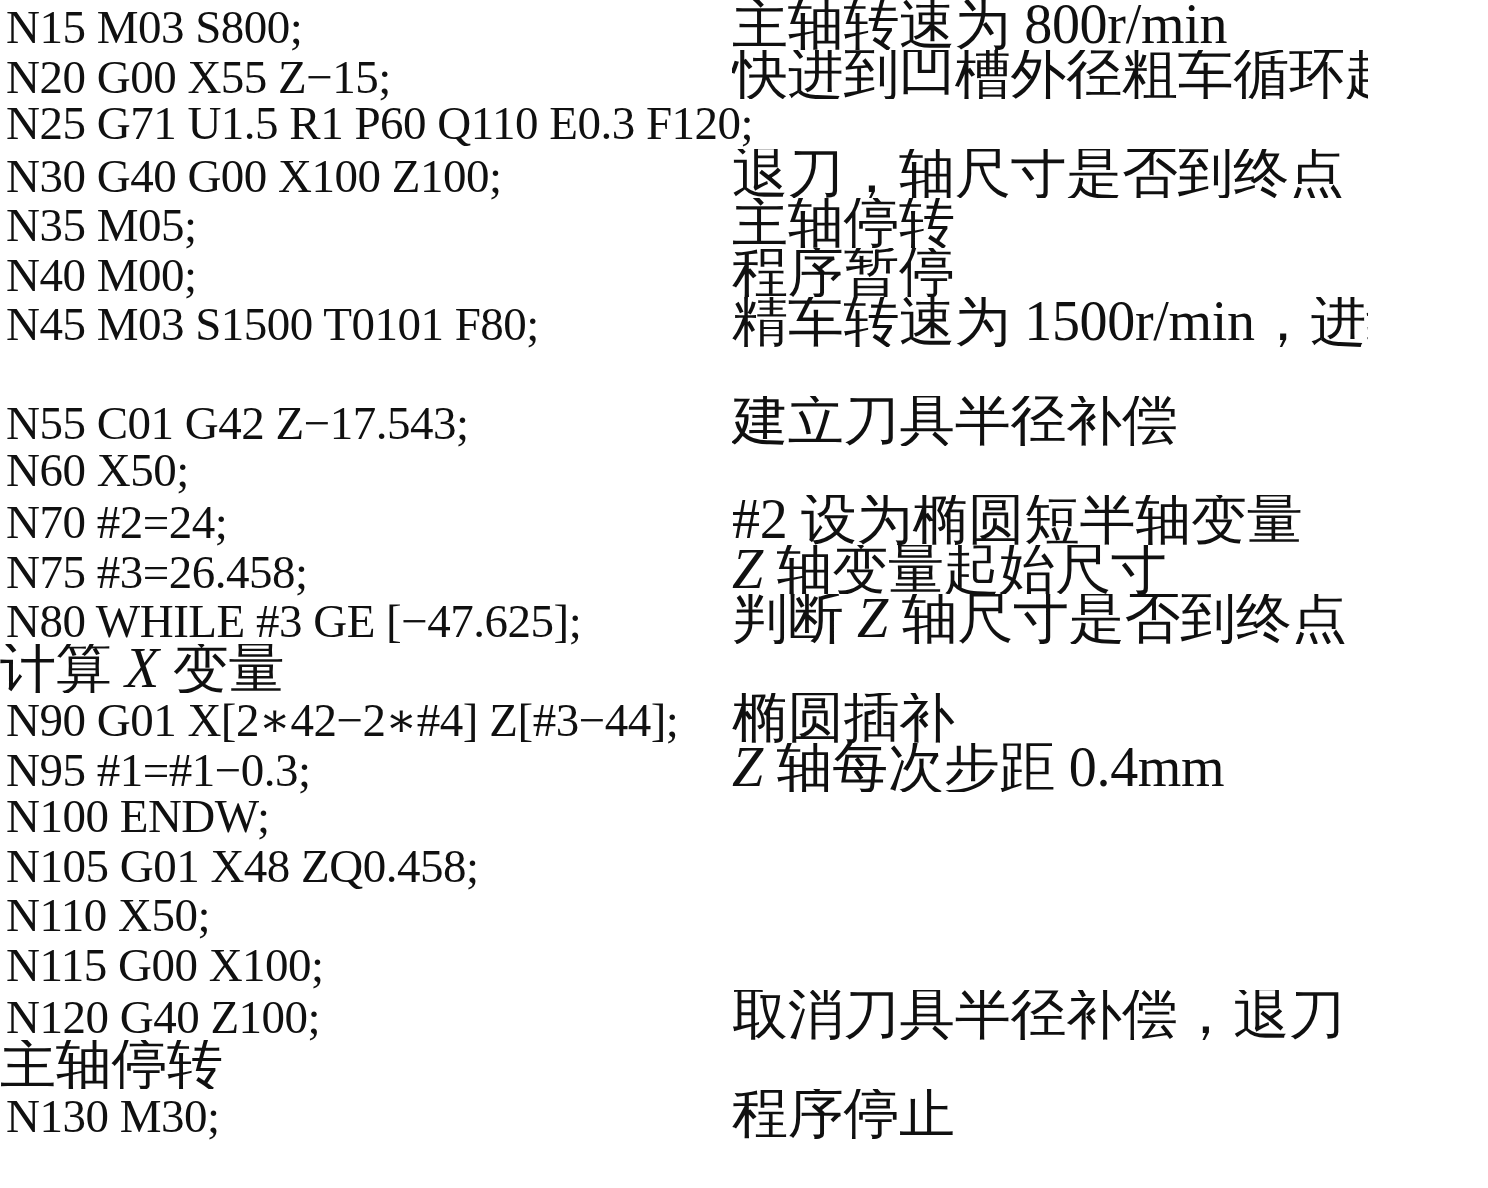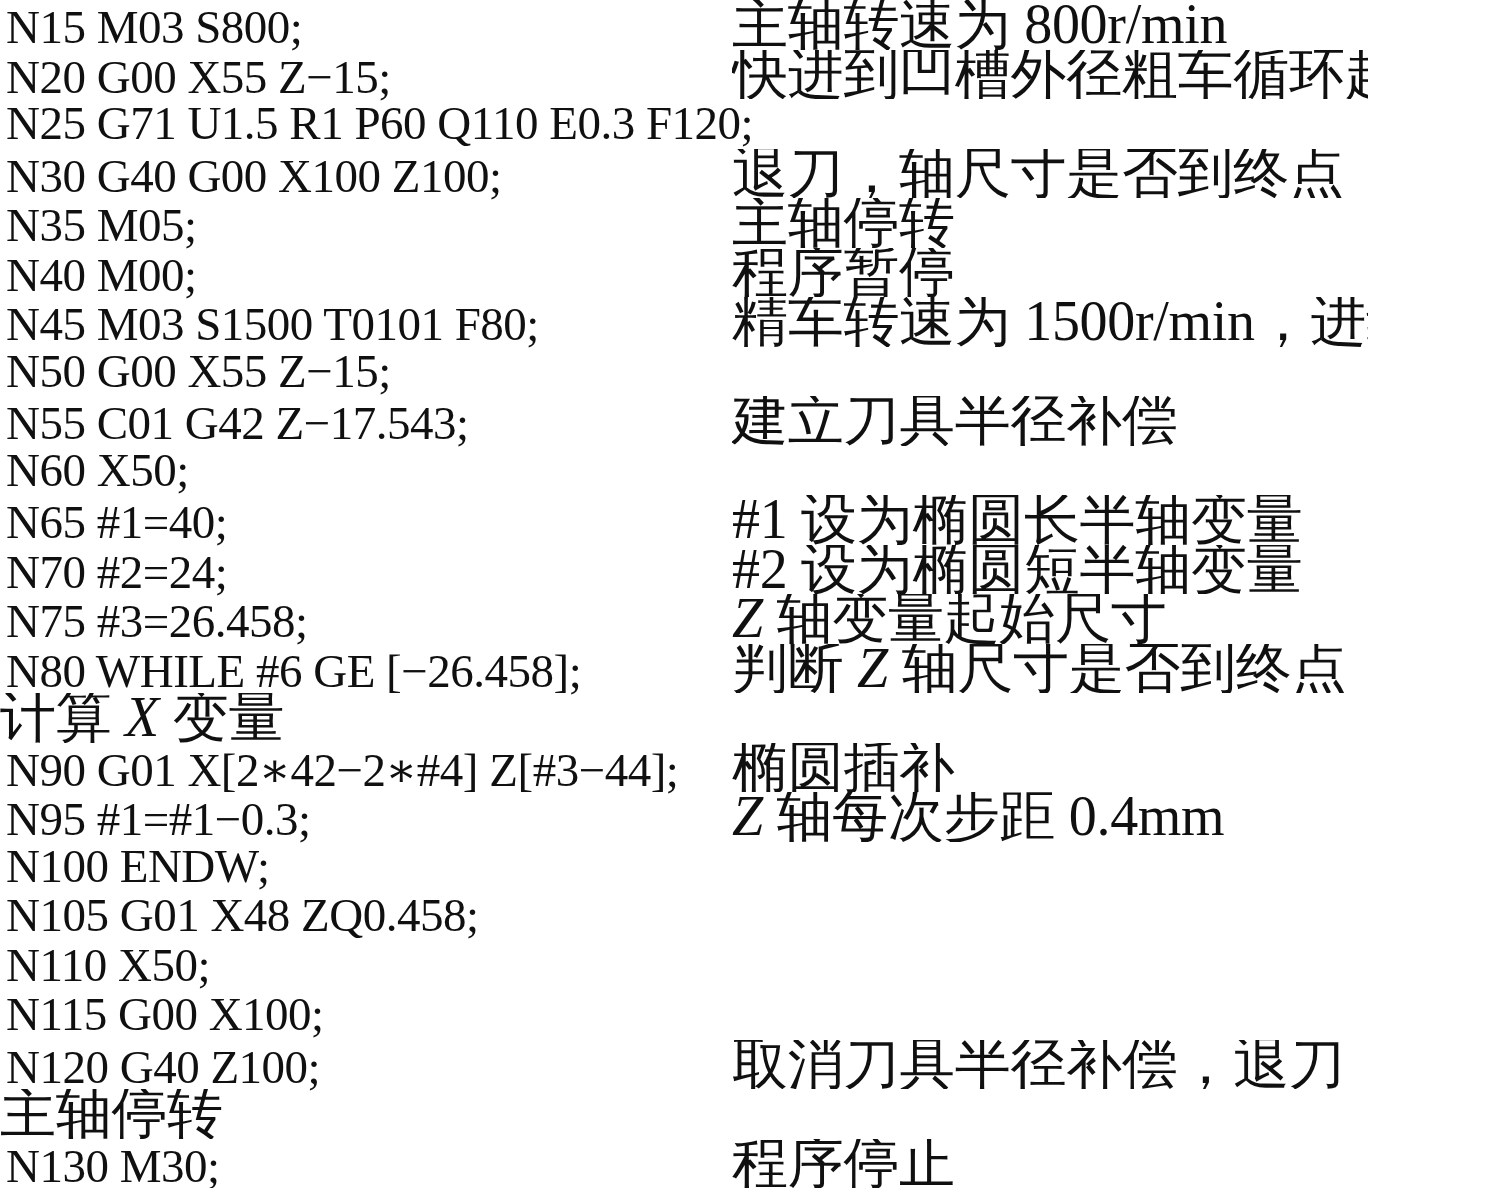--- a/index.html
+++ b/index.html
@@ -84,50 +84,45 @@
     <div class="code">N40 M00;</div>
     <div class="comment">程序暂停</div>
   </div>
 
   <div class="row">
     <div class="code">N45 M03 S1500 T0101 F80;</div>
     <div class="comment">精车转速为 1500r/min，进给速度为 80mm/min</div>
   </div>
 
   <div class="row">
-    <div class="code">N50 G00 X55 Z−15;</div>
   </div>
 
   <div class="row">
     <div class="code">N55 C01 G42 Z−17.543;</div>
     <div class="comment">建立刀具半径补偿</div>
   </div>
 
   <div class="row">
     <div class="code">N60 X50;</div>
     <div class="comment"></div>
   </div>
 
-  <div class="row">
-    <div class="code">N65 #1=40;</div>
-    <div class="comment">#1 设为椭圆长半轴变量</div>
-  </div>
 
   <div class="row">
     <div class="code">N70 #2=24;</div>
     <div class="comment">#2 设为椭圆短半轴变量</div>
   </div>
 
   <div class="row">
     <div class="code">N75 #3=26.458;</div>
     <div class="comment"><i>Z</i> 轴变量起始尺寸</div>
   </div>
 
   <div class="row">
-    <div class="code">N80 WHILE #6 GE [−26.458];</div>
+    <div class="code">N80 WHILE #3 GE [−47.625];</div>
     <div class="comment">判断 <i>Z</i> 轴尺寸是否到终点</div>
   </div>
 
   <div class="row">
     <div class="comment">计算 <i>X</i> 变量</div>
   </div>
 
   <div class="row">
     <div class="code">N90 G01 X[2∗42−2∗#4] Z[#3−44];</div>
     <div class="comment">椭圆插补</div>

